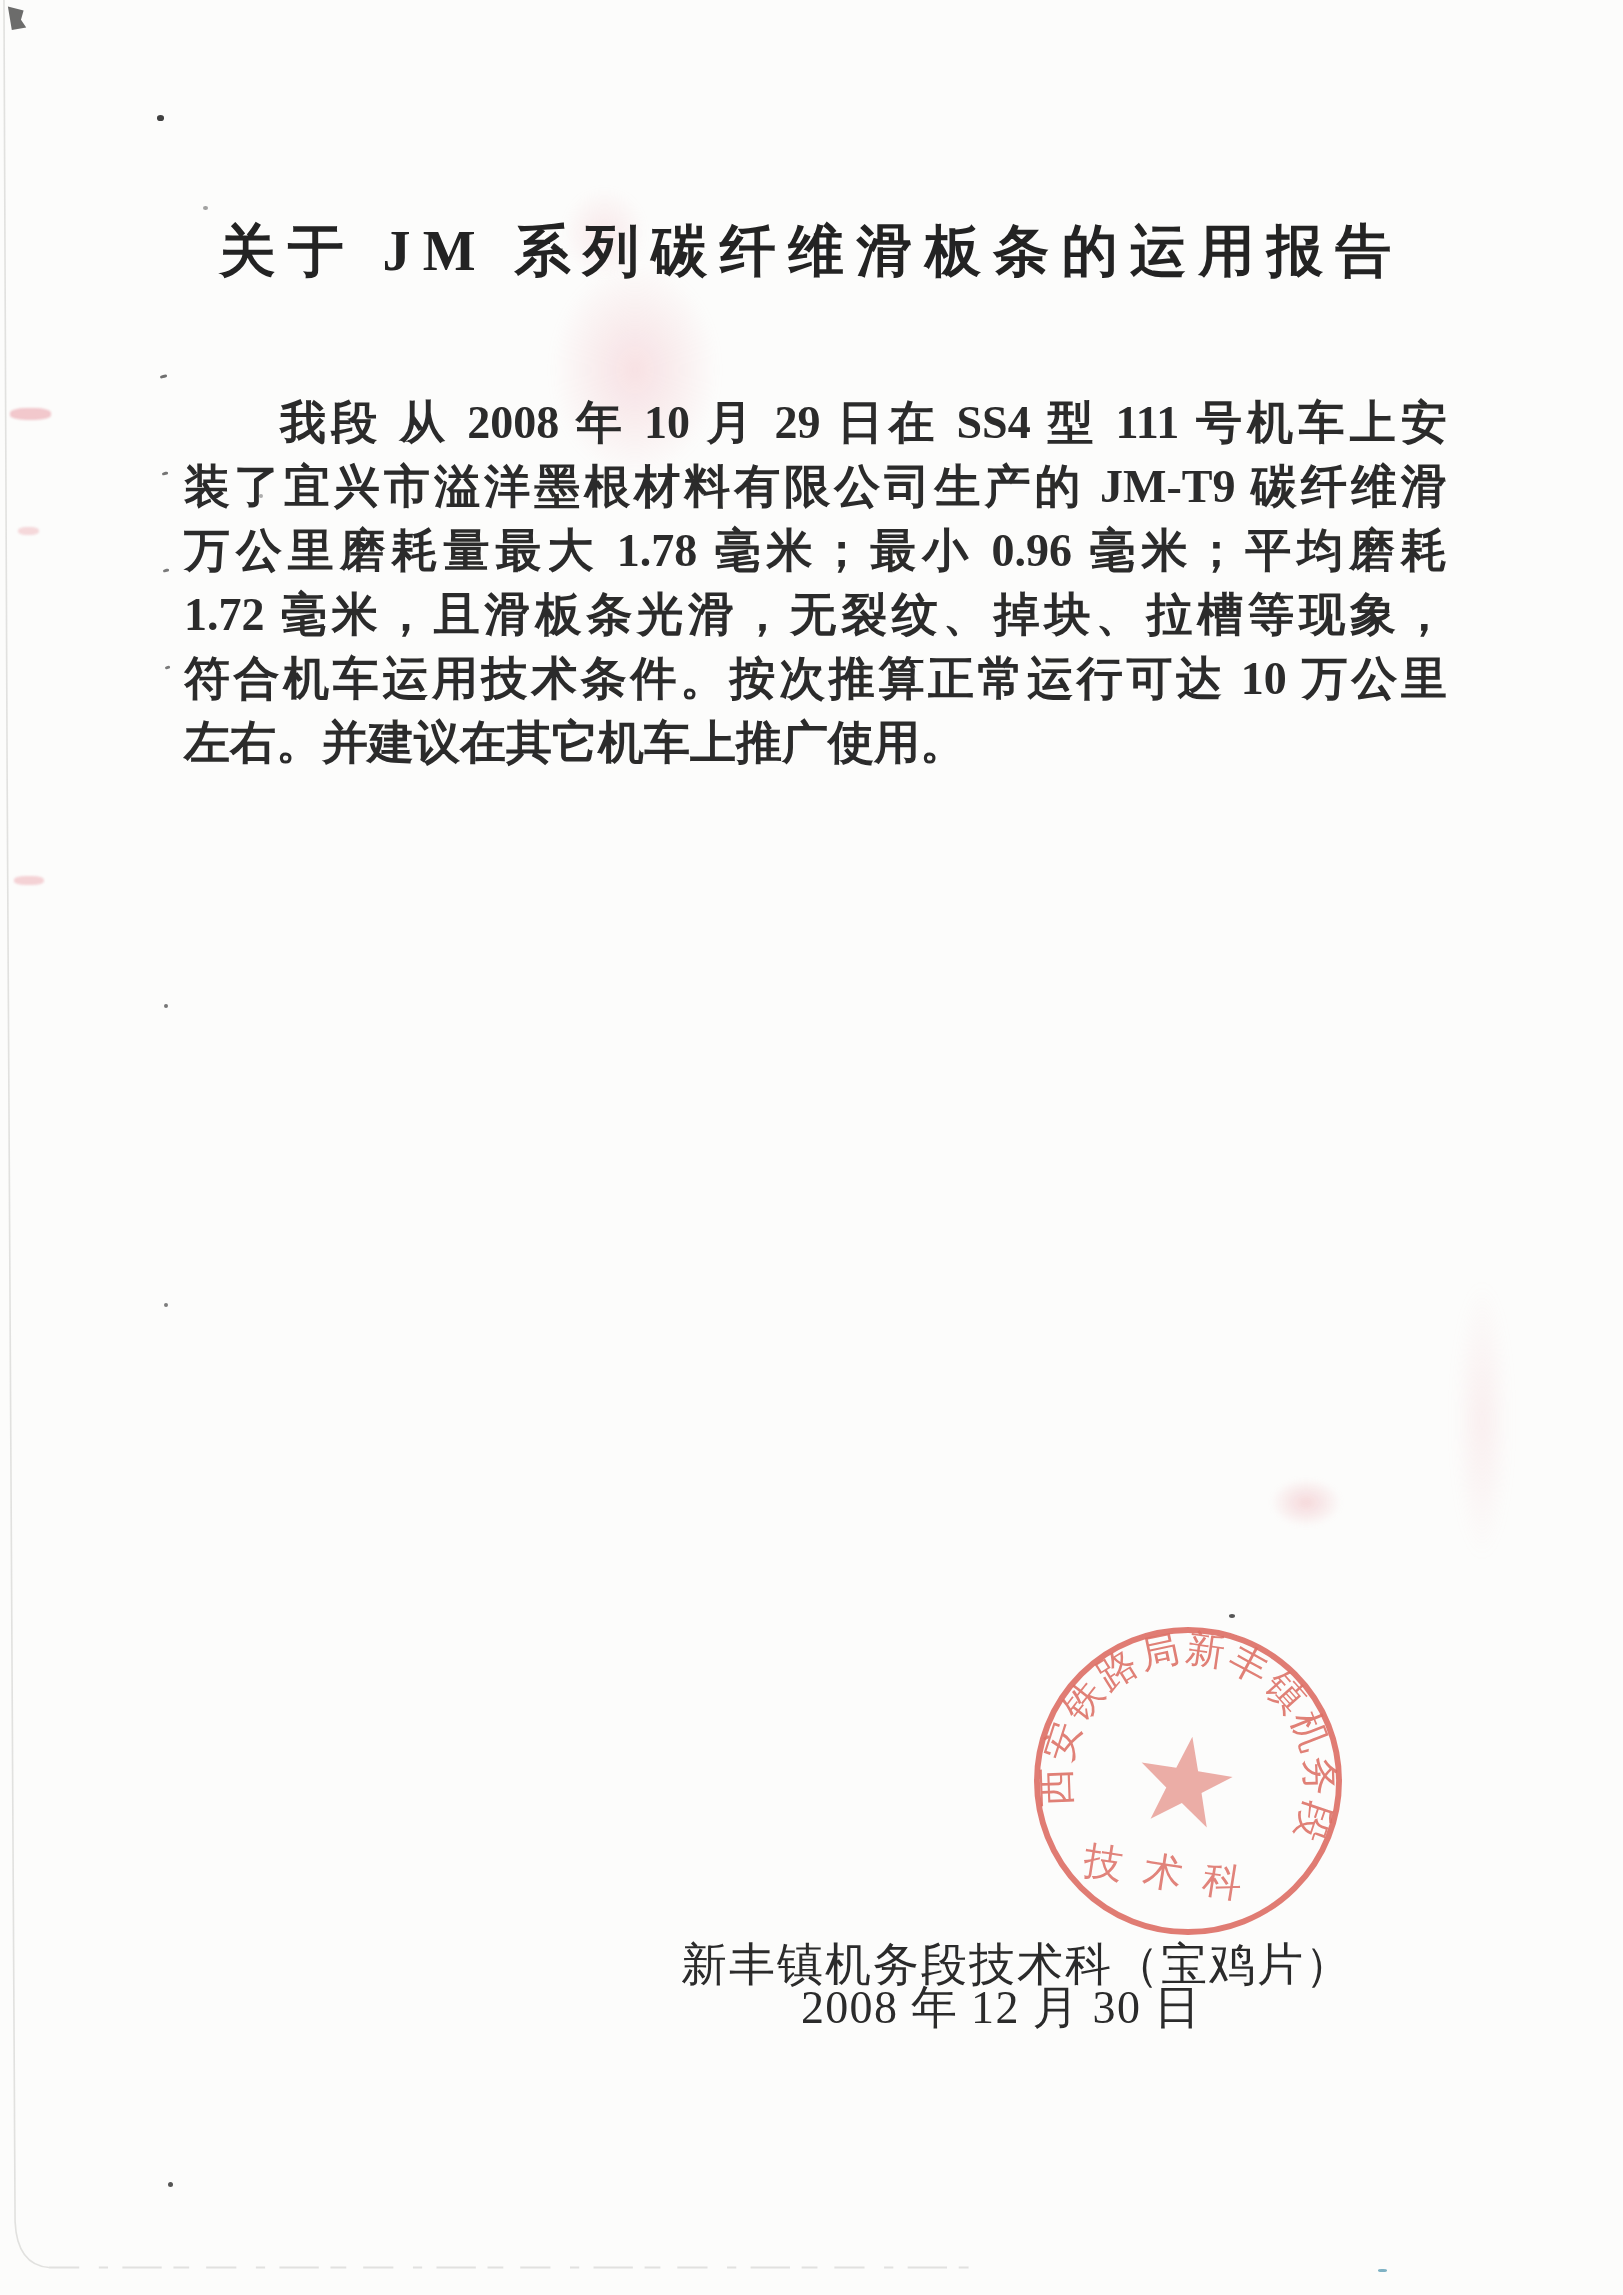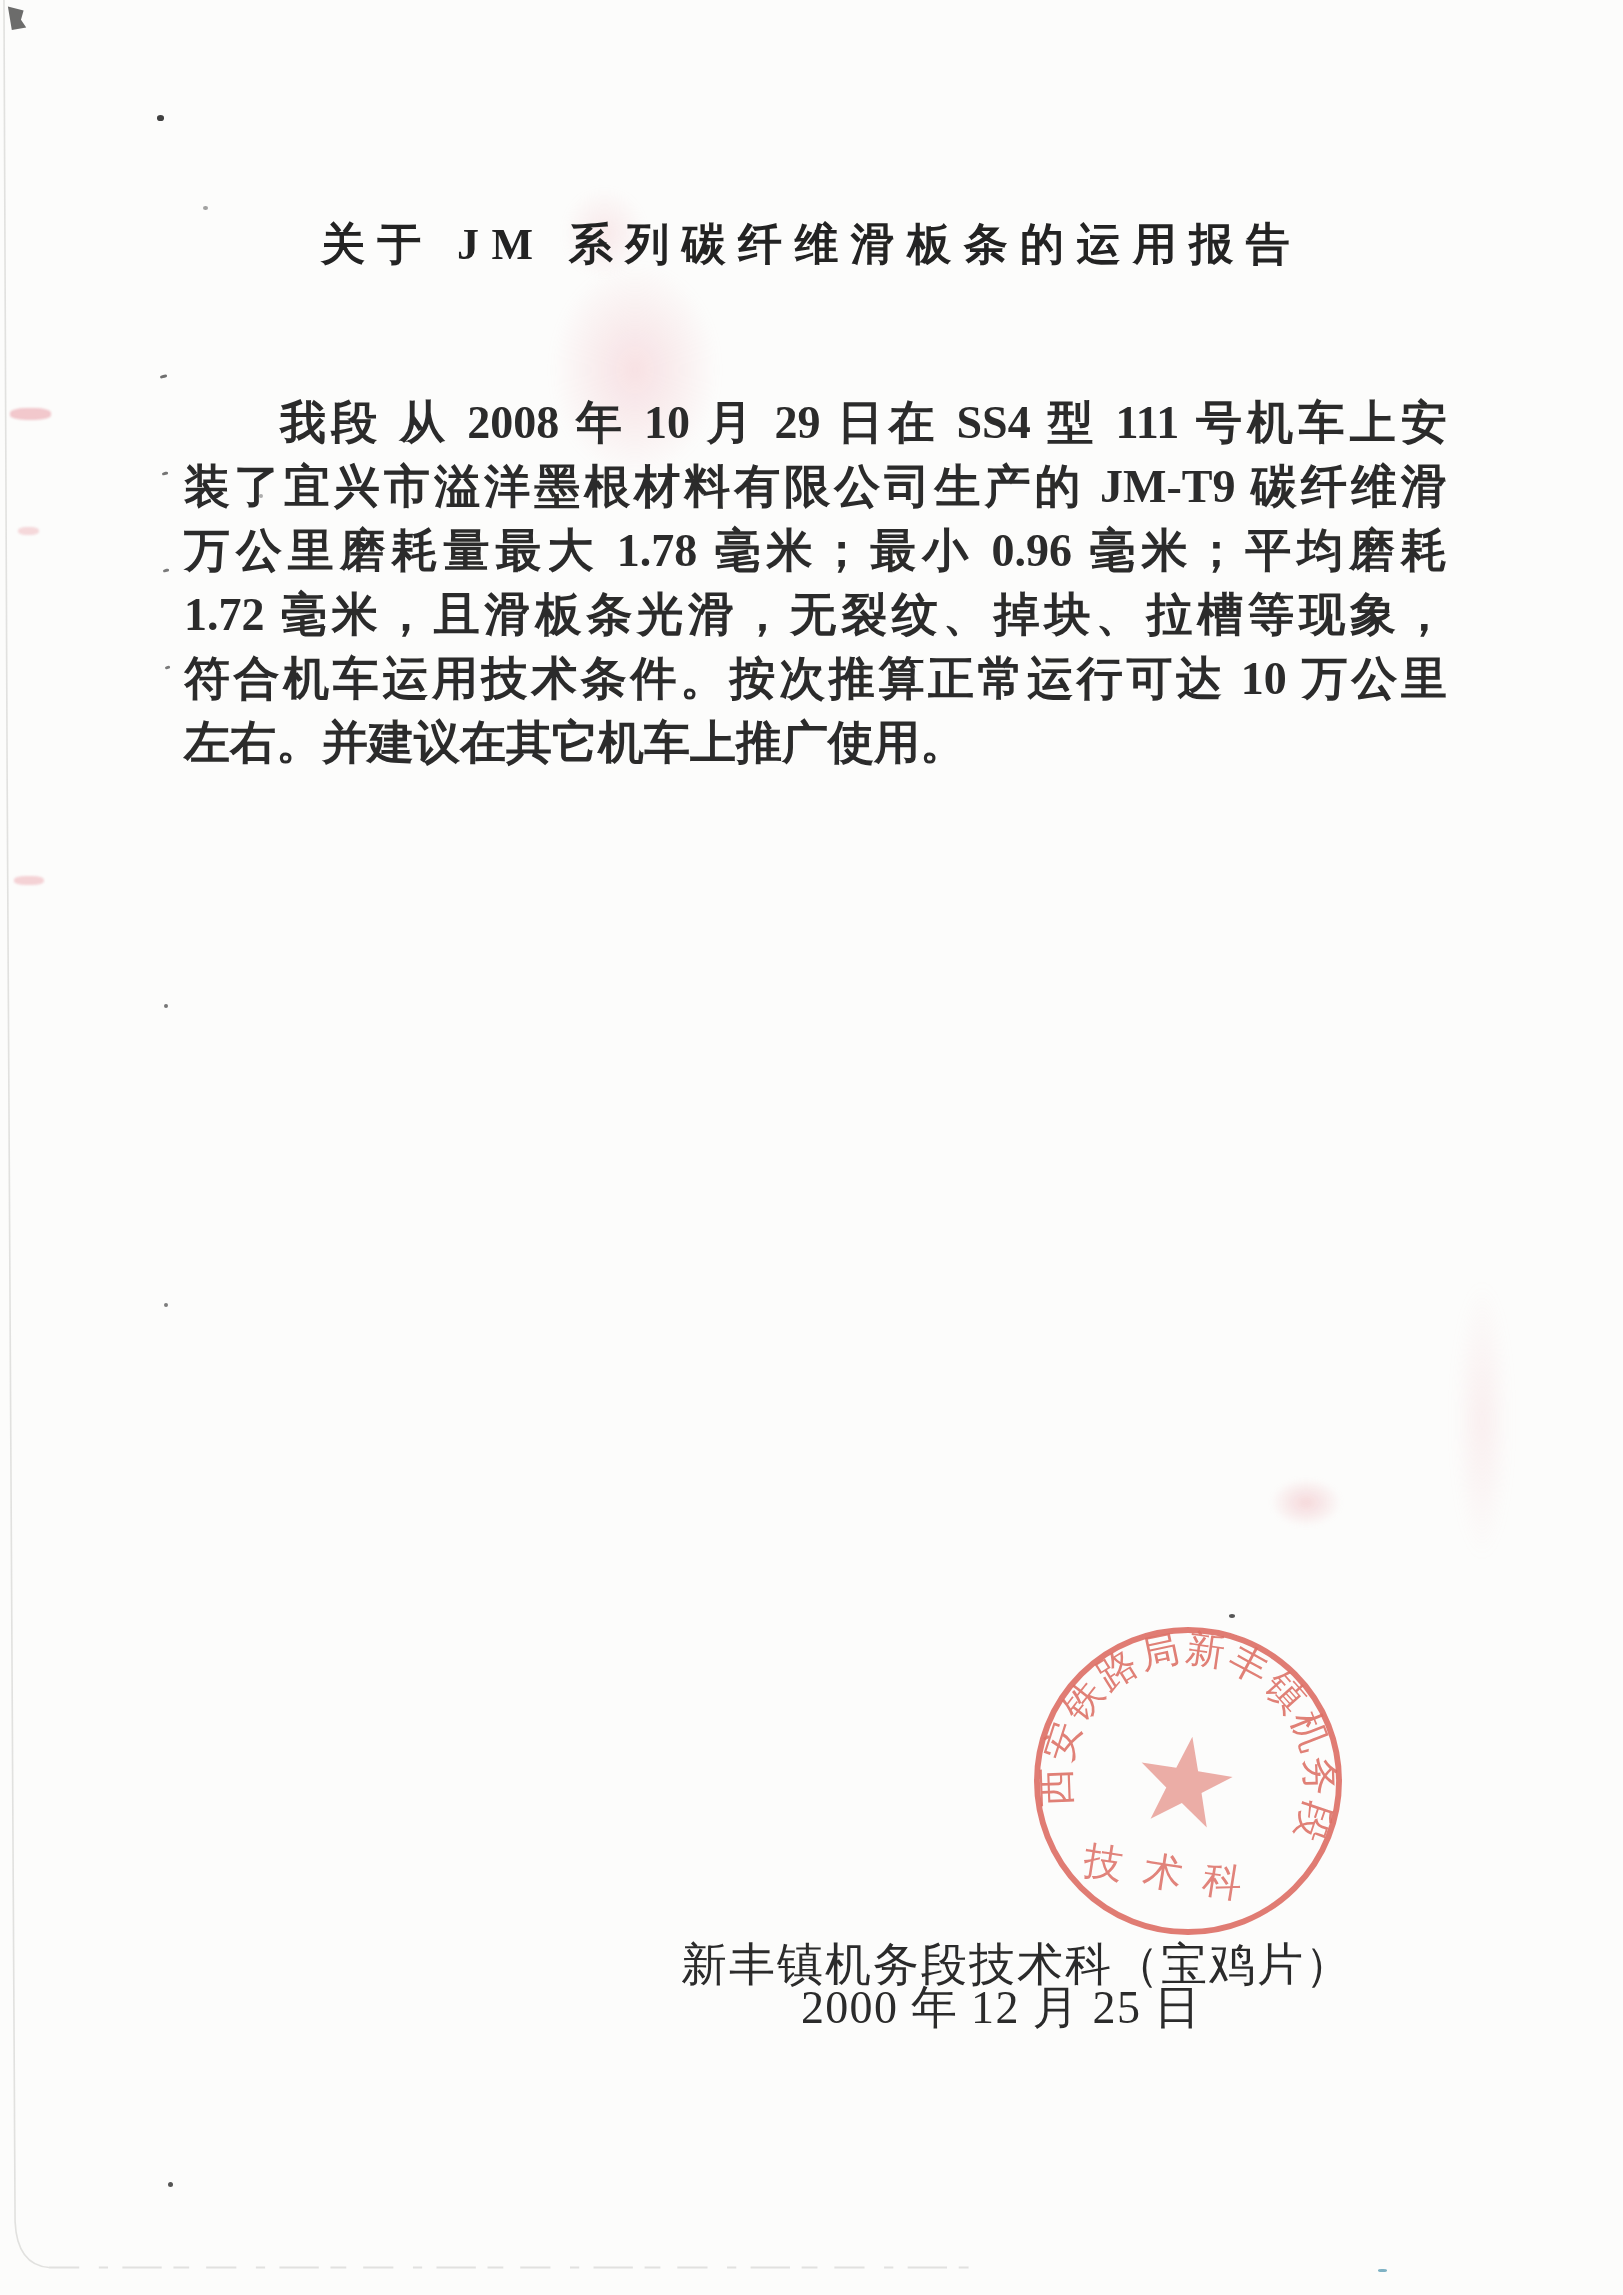--- a/index.html
+++ b/index.html
@@ -7,21 +7,21 @@
     width:1623px;height:2295px;position:relative;overflow:hidden;
     background:#ffffff;
     font-family:"Liberation Serif","DejaVu Serif",serif;
   }
   .page{
     position:absolute;left:0;top:0;width:1623px;height:2295px;
     background:#fcfcfb;
   }
   .doc-title{
     position:absolute;left:0;top:223px;width:1623px;
-    text-align:center;font-size:44px;font-weight:bold;
+    text-align:center;font-size:56px;font-weight:bold;
     letter-spacing:12.4px;color:#232323;line-height:1;white-space:nowrap;
   }
   .bodytext{
     position:absolute;left:184px;top:391px;width:1263px;
     font-size:46px;line-height:64px;color:#2b2b2b;
   }
   .bodytext .ln{
     text-align:justify;text-align-last:justify;
     white-space:normal;
     font-weight:bold;
@@ -88,21 +88,21 @@
         <text font-size="58" fill="#da564a" opacity="0.88" letter-spacing="4" font-family="Liberation Serif, DejaVu Serif, serif">
           <textPath href="#sealarc" startOffset="0" textLength="700" lengthAdjust="spacingAndGlyphs">西安铁路局新丰镇机务段</textPath>
         </text>
         <path d="M -4 -68 L -20.9 -17.2 L -74.4 -16.9 L -31.3 14.9 L -47.5 65.9 L -4 34.7 L 39.5 65.9 L 23.3 14.9 L 66.4 -16.9 L 12.9 -17.2 Z" fill="#de6156" opacity="0.6"></path>
         <text x="0" y="164" font-size="60" letter-spacing="32" text-anchor="middle" fill="#da564a" opacity="0.85" font-family="Liberation Serif, DejaVu Serif, serif">技术科</text>
       </g>
     </g>
   </svg>
 
   <div class="signature">新丰镇机务段技术科（宝鸡片）</div>
-  <div class="dateline">2000 年 12 月 25 日</div>
+  <div class="dateline">2008 年 12 月 30 日</div>
 
   <div class="speck artifact" style="left:157px;top:115px;width:7.2px;height:5.9px;background:#414141;"></div>
   <div class="speck artifact" style="left:203px;top:206px;width:4.6px;height:3.9px;background:#8a8a8a;opacity:.8;"></div>
   <div class="speck artifact" style="left:259px;top:494px;width:3.9px;height:3.9px;background:#9a9a9a;opacity:.8;"></div>
   <div class="speck artifact" style="left:160px;top:375px;width:6.5px;height:2.6px;background:#6f6f6f;transform:rotate(-15deg);border-radius:40%;"></div>
   <div class="speck artifact" style="left:162px;top:472px;width:5.9px;height:2.6px;background:#747474;transform:rotate(-15deg);border-radius:40%;"></div>
   <div class="speck artifact" style="left:163px;top:569px;width:5.9px;height:2.6px;background:#7a7a7a;transform:rotate(-15deg);border-radius:40%;"></div>
   <div class="speck artifact" style="left:165px;top:666px;width:5.2px;height:2.6px;background:#7a7a7a;transform:rotate(-15deg);border-radius:40%;"></div>
   <div class="speck artifact" style="left:164px;top:1004px;width:3.9px;height:3.9px;background:#777777;"></div>
   <div class="speck artifact" style="left:164px;top:1303px;width:3.9px;height:3.9px;background:#7d7d7d;"></div>

